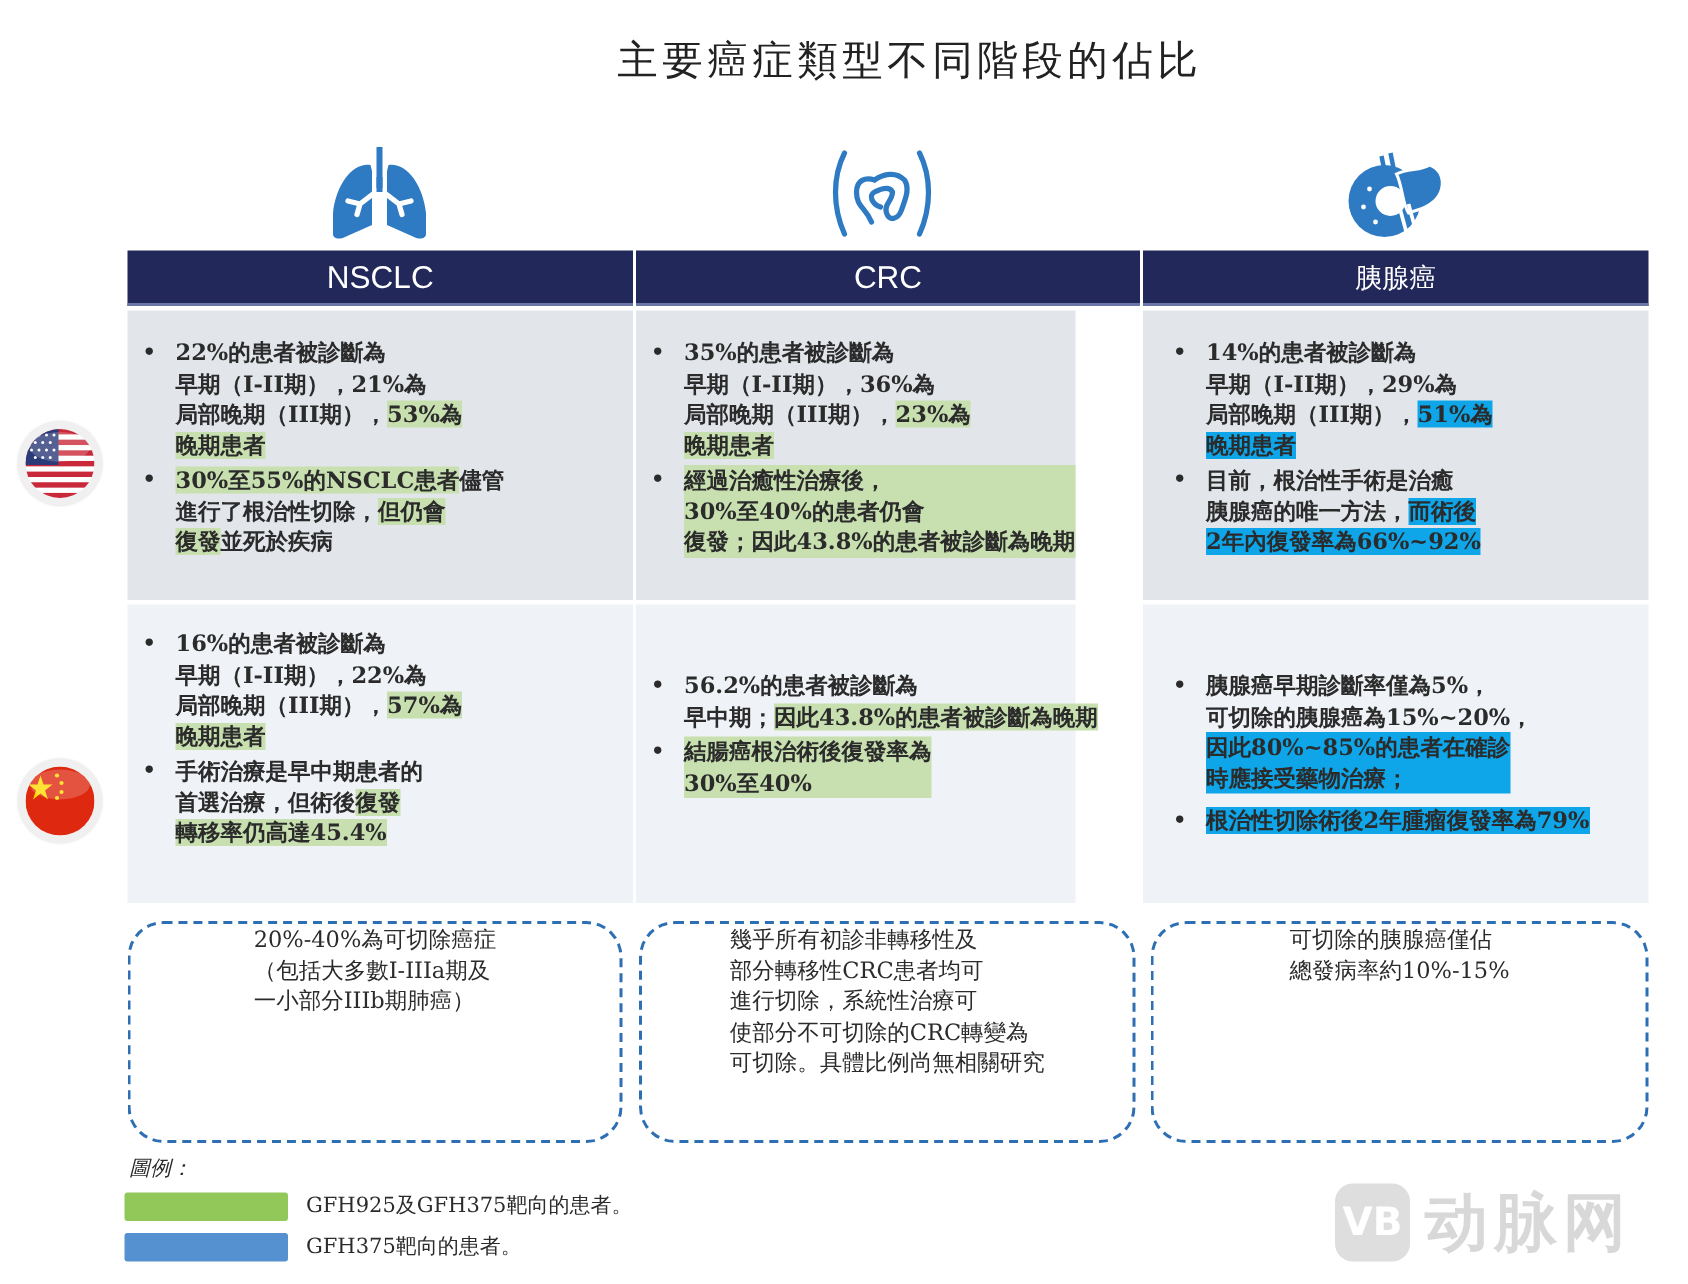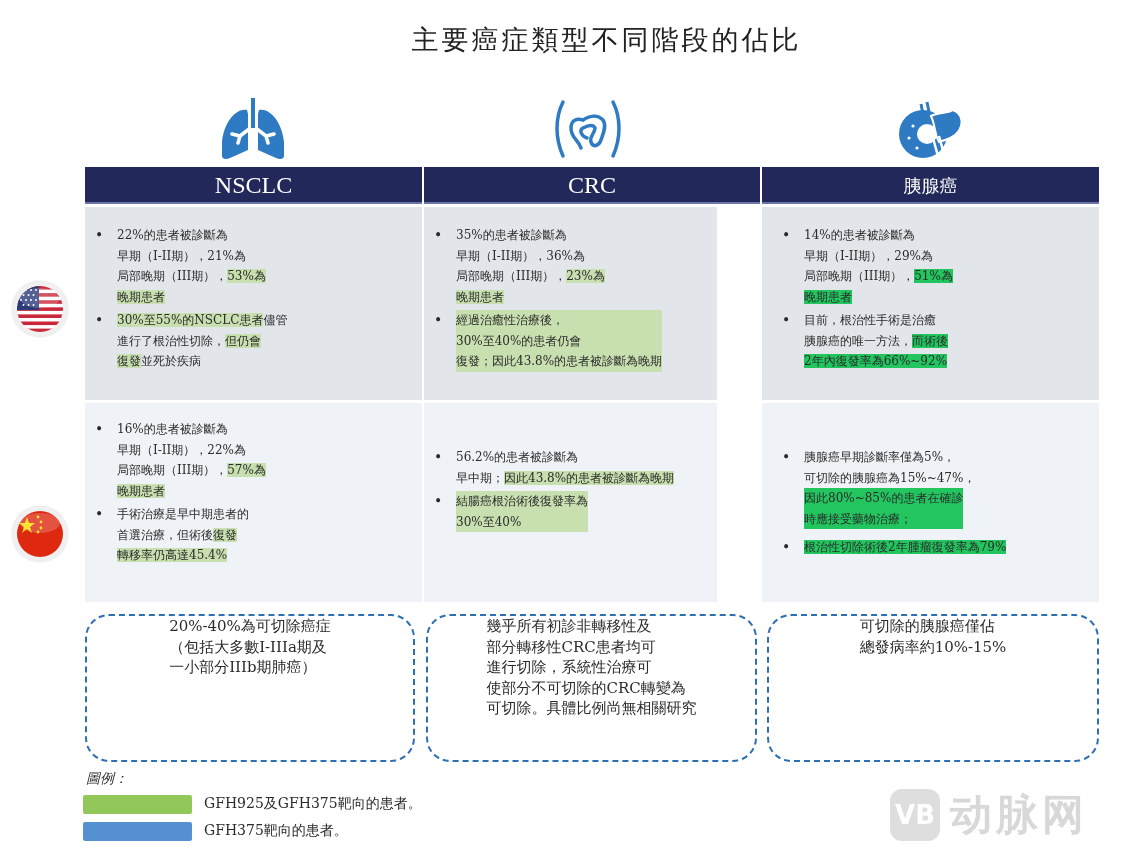--- a/index.html
+++ b/index.html
@@ -13,42 +13,42 @@
   }
 
   .icon { position: absolute; top: 98px; width: 70px; height: 62px; }
   .icon svg { width: 100%; height: 100%; }
   #icon-lung { left: 218px; }
   #icon-crc { left: 553px; }
   #icon-pan { left: 895px; }
 
   .hdr {
     position: absolute; top: 167px; height: 37px; background: #22295a;
-    color: #ffffff; text-align: center; line-height: 37px; font-size: 24px;
-    font-family: Liberation Serif, serif;
+    color: #ffffff; text-align: center; line-height: 37px; font-size: 21px;
+    font-family: Liberation Sans, sans-serif;
     border-bottom: 2px solid #6a76a8;
   }
   #hdr-nsclc { left: 85px; width: 337px; }
   #hdr-crc { left: 424px; width: 336px; }
   #hdr-pan { left: 762px; width: 337px; font-family: "DejaVu Sans", sans-serif; font-size: 18px; }
 
-  .cell { position: absolute; padding: 18px 6px 0 10px; font-size: 12px; line-height: 20.5px; }
+  .cell { position: absolute; padding: 18px 6px 0 10px; font-size: 15px; line-height: 20.5px; font-weight: bold; }
   .r1 { top: 207px; height: 193px; background: #e2e6eb; }
   .r2 { top: 403px; height: 199px; background: #eff2f6; }
   .c1 { left: 85px; width: 337px; }
   .c2 { left: 424px; width: 293px; }
   .c3 { left: 762px; width: 337px; padding-left: 20px; }
   .r2.c2, .r2.c3 { padding-top: 44px; }
   .r2.c1 { padding-top: 16px; }
 
   .bullet { position: relative; padding-left: 22px; margin-bottom: 3px; }
   .bullet::before { content: "•"; position: absolute; left: 0; top: 0; font-size: 14px; }
   .line { display: block; white-space: nowrap; }
   .hl-g { background: #c8e0b0; }
-  .hl-b { background: #22c55e; }
+  .hl-b { background: #0ea5e9; }
 
   .flag {
     position: absolute; left: 12px; width: 56px; height: 56px; border-radius: 50%;
     background: #f0f0f0; box-shadow: 0 0 2px rgba(0,0,0,0.15); overflow: hidden;
   }
   .flag svg { position: absolute; left: 5px; top: 5px; width: 46px; height: 46px; }
   #flag-us { top: 281px; }
   #flag-cn { top: 506px; }
 
   .dash {
@@ -234,21 +234,21 @@
     <div class="hl-g" style="display:inline-block;">
       <span class="line">結腸癌根治術後復發率為</span>
       <span class="line">30%至40%</span>
     </div>
   </div>
 </div>
 
 <div class="cell r2 c3">
   <div class="bullet">
     <span class="line">胰腺癌早期診斷率僅為5%，</span>
-    <span class="line">可切除的胰腺癌為15%~47%，</span>
+    <span class="line">可切除的胰腺癌為15%~20%，</span>
     <div class="hl-b" style="display:inline-block;">
       <span class="line">因此80%~85%的患者在確診</span>
       <span class="line">時應接受藥物治療；</span>
     </div>
   </div>
   <div class="bullet" style="margin-top:8px;">
     <span class="line"><span class="hl-b">根治性切除術後2年腫瘤復發率為79%</span></span>
   </div>
 </div>
 

